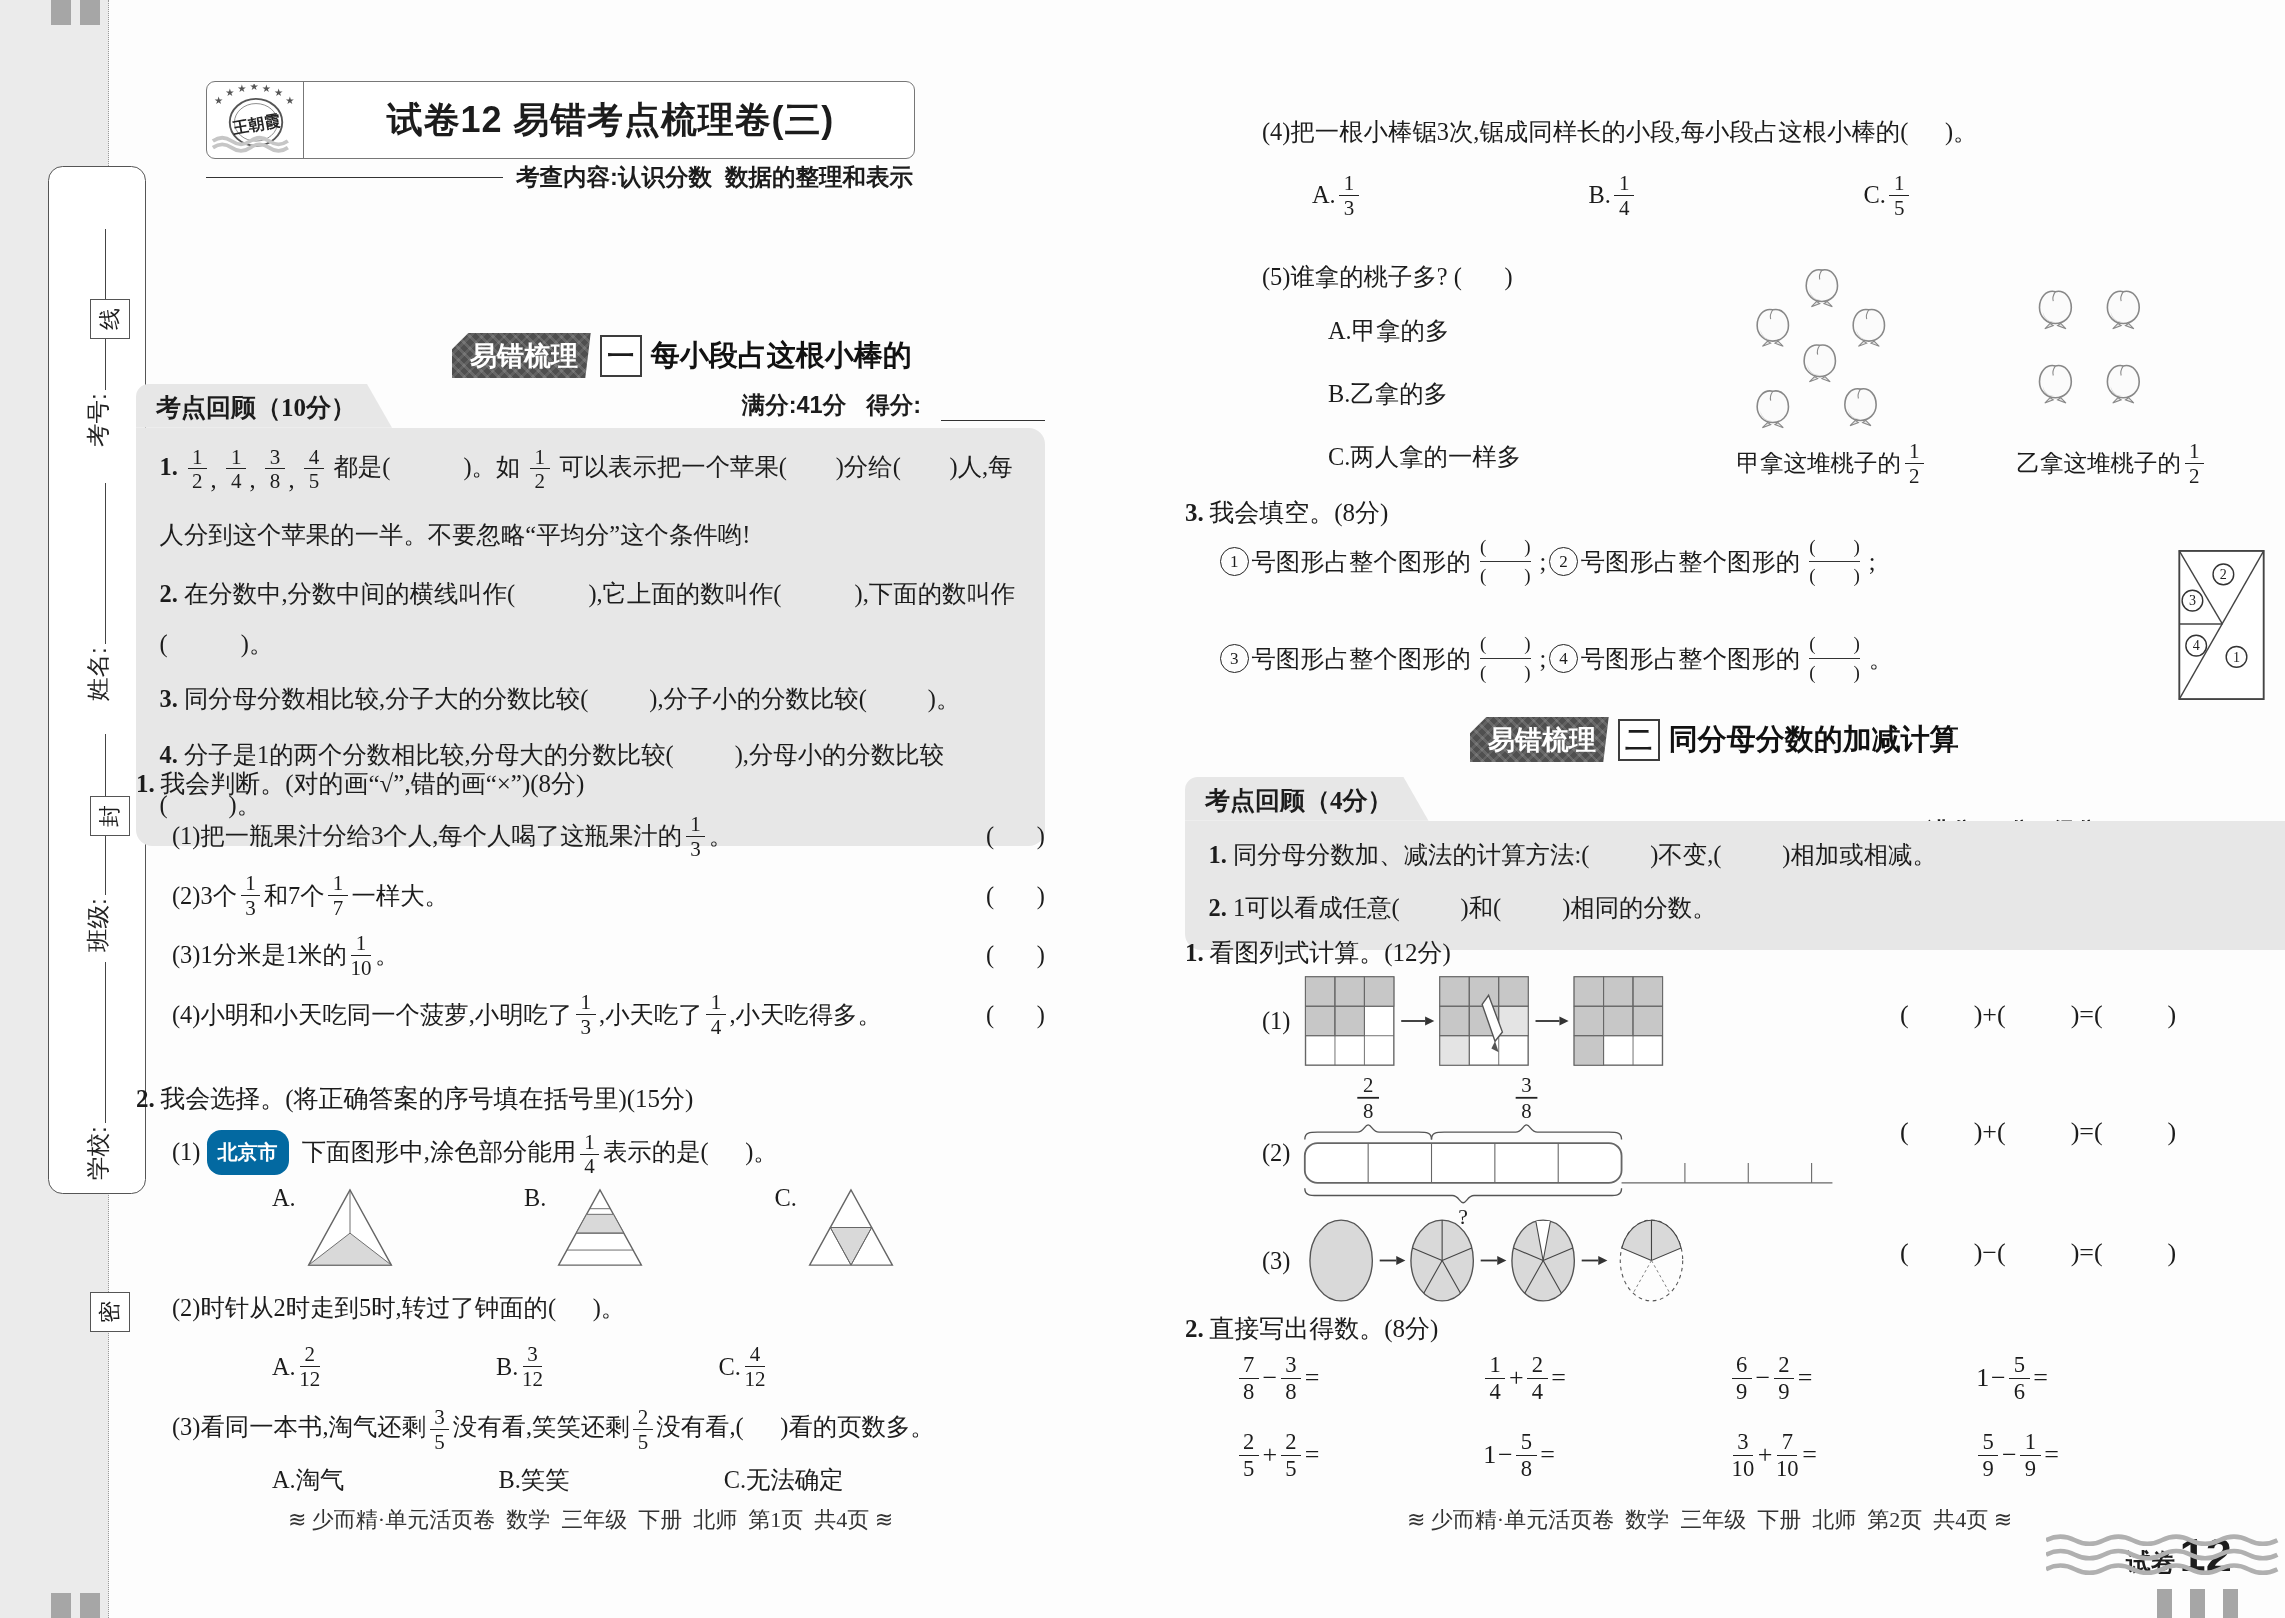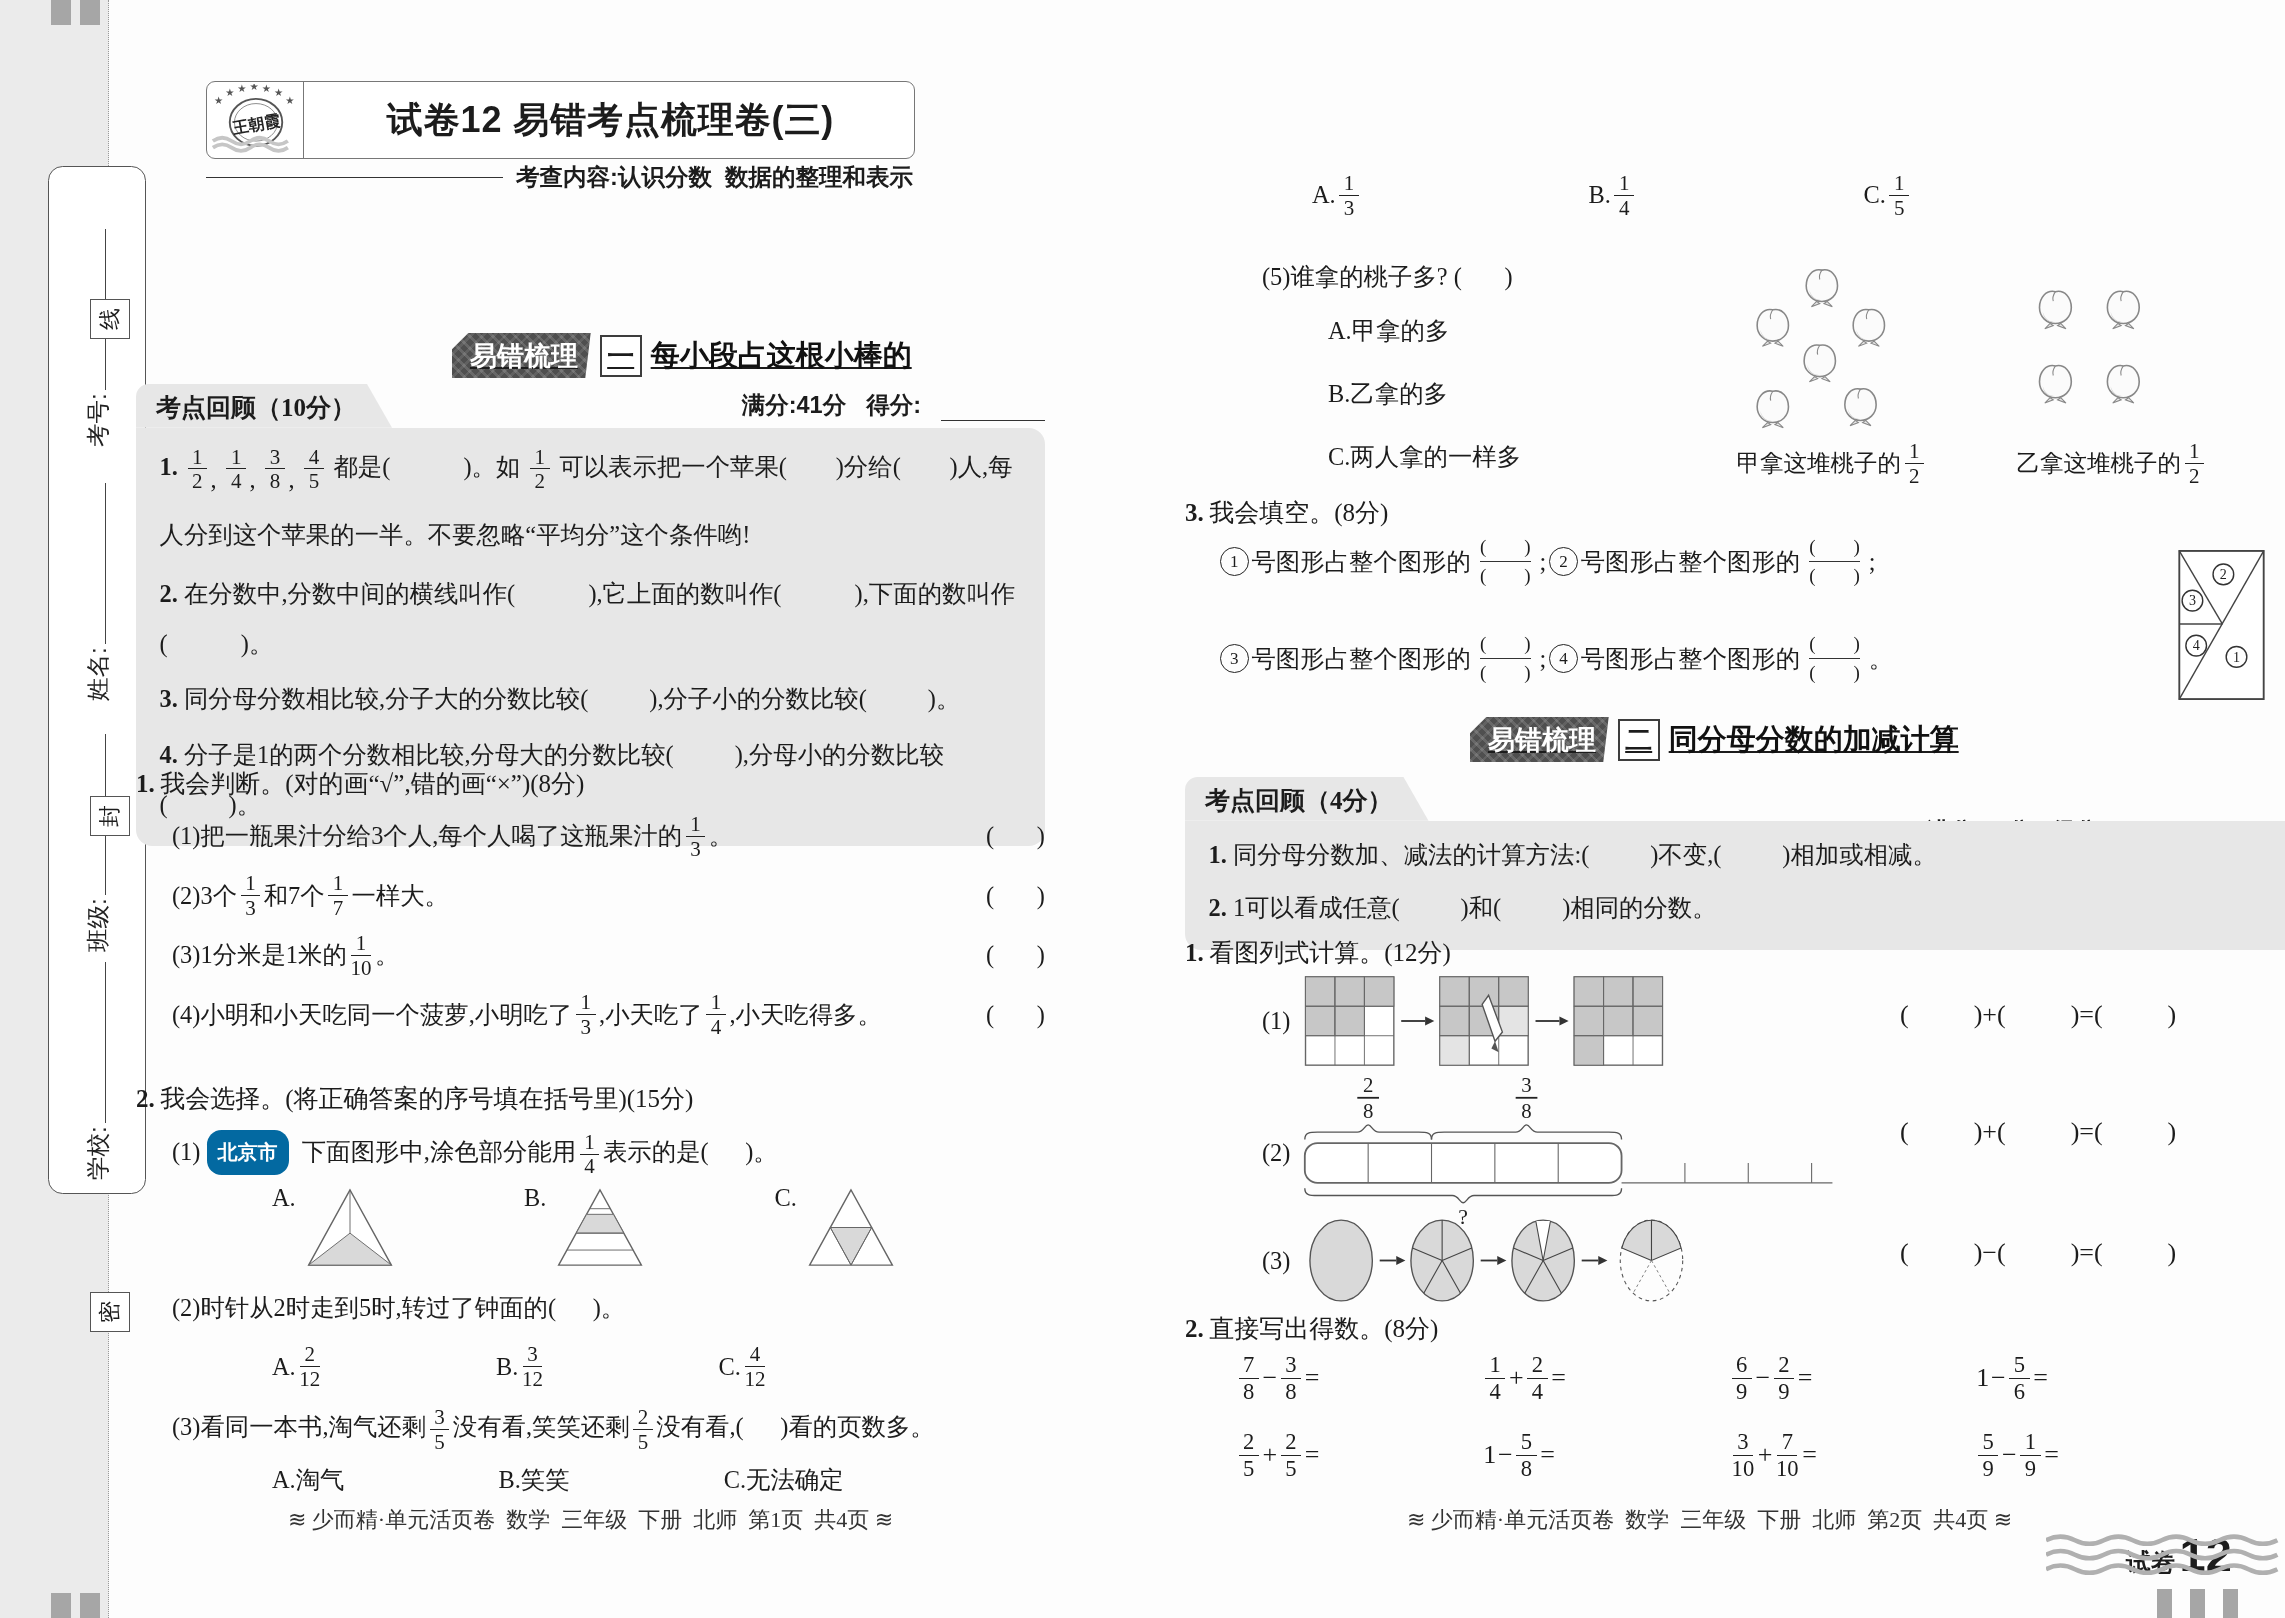--- a/index.html
+++ b/index.html
@@ -21,21 +21,21 @@
   .seal span{display:block;transform:rotate(-90deg);font-size:22px;}
   
   .hdrbox{left:206px;top:81px;width:707px;height:76px;background:#fff;border:1.8px solid #777;border-radius:9px;}
   .hdr-divider{position:absolute;left:96px;top:0;bottom:0;width:0;border-left:1.8px solid #777;}
   .hdr-title{position:absolute;left:100px;right:0;top:0;bottom:0;display:flex;align-items:center;justify-content:center;
              font-size:36px;font-weight:bold;font-family:"Liberation Sans",sans-serif;letter-spacing:0.9px;}
   .subrow{left:206px;top:161px;width:707px;display:flex;align-items:center;}
   .subline{flex:1;border-top:1.8px solid #333;height:0;margin-right:12.7px;}
   .subtxt{font-family:"Liberation Sans",sans-serif;font-weight:bold;font-size:23.5px;white-space:pre;}
   
-  .badgerow{display:flex;align-items:center;gap:9px;text-decoration:underline;}
+  .badgerow{display:flex;align-items:center;gap:9px;}
   .badge{background:#4f4f4f;background-image:repeating-linear-gradient(45deg,rgba(255,255,255,.14) 0 2.7px,transparent 2.7px 8.1px),
          repeating-linear-gradient(-45deg,rgba(255,255,255,.10) 0 2.7px,transparent 2.7px 8.1px);
          color:#fff;font-family:"Liberation Sans",sans-serif;font-weight:bold;font-size:27px;
          padding:4.5px 12.7px 4.5px 18px;clip-path:polygon(16.3px 0,100% 0,calc(100% - 5.4px) 100%,0 100%,0 16.3px);}
   .badgenum{width:38px;height:38px;background:#fff;border:2.7px solid #3d3d3d;display:flex;align-items:center;justify-content:center;
             font-family:"Liberation Sans",sans-serif;font-weight:bold;font-size:27px;}
   .sectitle{font-family:"Liberation Sans",sans-serif;font-weight:bold;font-size:29px;color:#111;}
   
   .scorerow{display:flex;align-items:flex-end;justify-content:flex-end;gap:20px;
             font-family:"Liberation Sans",sans-serif;font-weight:bold;font-size:23.5px;}
@@ -305,20 +305,23 @@
     </p>
     <div class="optrow" style="gap:154px;">
       <span>A.淘气</span>
       <span>B.笑笑</span>
       <span>C.无法确定</span>
     </div>
   </div>
 
   <div class="abs footer" style="left:136px;top:1505px;width:909px;">≋ 少而精·单元活页卷&nbsp;&nbsp;数学&nbsp;&nbsp;三年级&nbsp;&nbsp;下册&nbsp;&nbsp;北师&nbsp;&nbsp;第1页&nbsp;&nbsp;共4页 ≋</div>
 
+  <p class="abs" style="left:1262px;top:109px;width:977px;margin:0;font-size:24.4px;line-height:1.9;">
+    <span>(4)把一根小棒锯3次,锯成同样长的小段,每小段占这根小棒的(&nbsp;&nbsp;&nbsp;&nbsp;&nbsp;&nbsp;)。</span>
+  </p>
   <div class="abs" style="left:1312px;top:172px;display:flex;gap:226px;font-size:24.4px;">
     <span style="display:inline-flex;align-items:center;">
         <span>A.</span>
         <span class="frac">
           <span class="fn">1</span>
           <span class="fd">3</span>
         </span>
       </span>
     <span style="display:inline-flex;align-items:center;">
         <span>B.</span>

